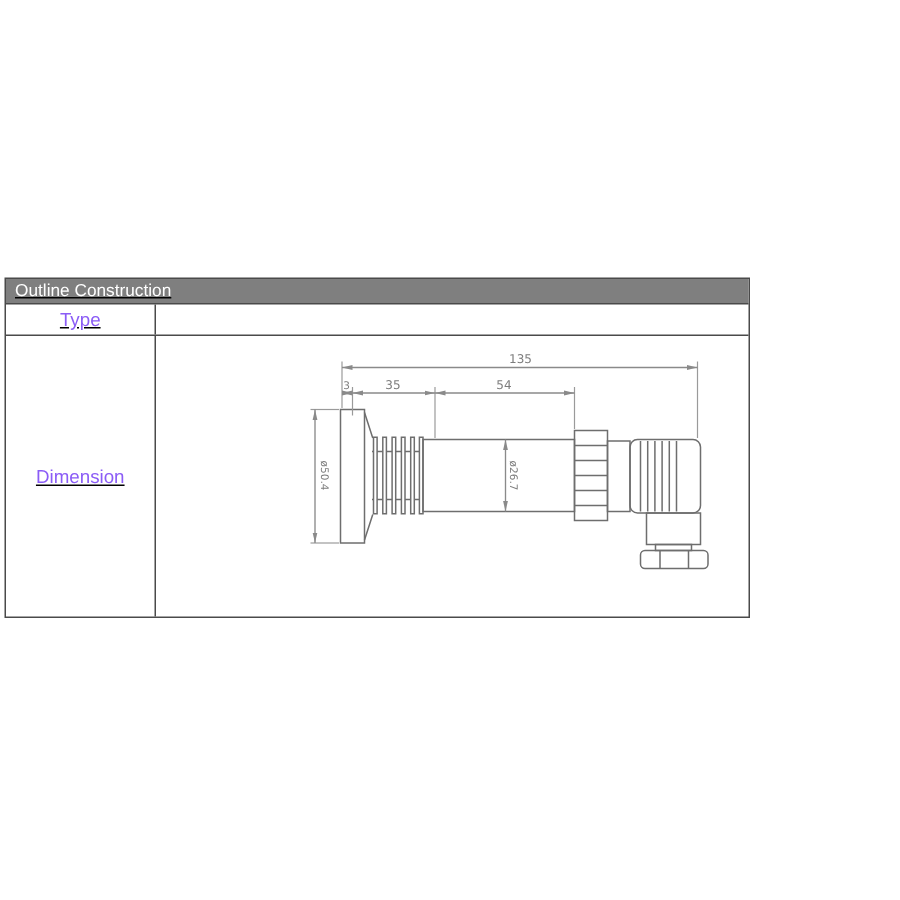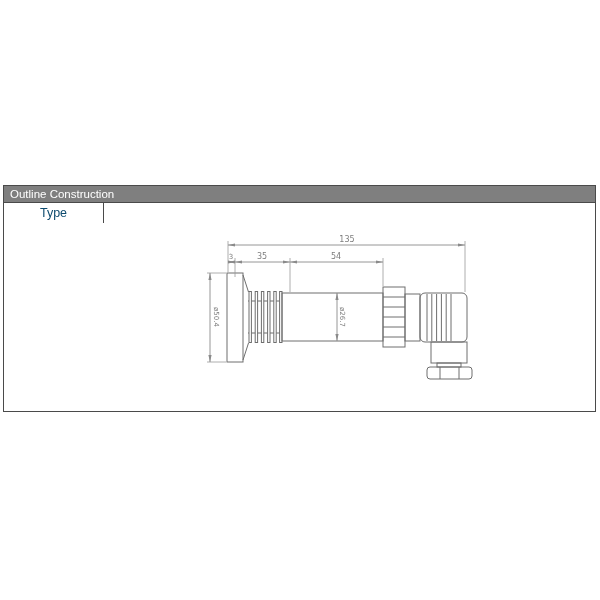--- a/index.html
+++ b/index.html
@@ -1,45 +1,49 @@
 <!DOCTYPE html>
 <html><head>
 <meta charset="utf-8">
 <style>
   html,body{margin:0;padding:0;background:#ffffff;}
   .page{position:relative;width:600px;height:600px;background:#ffffff;overflow:hidden;
         font-family:"Liberation Sans", sans-serif;}
-  .spec-table{position:absolute;left:3px;top:185px;width:593px;height:227px;
-              border:1px solid #4a4a4a;box-sizing:border-box;display:flex;flex-direction:column;}
+  .spec-table{position:absolute;left:3px;top:185px;width:497px;height:227px;
+              border:1px solid #4a4a4a;box-sizing:border-box;display:flex;flex-direction:column;text-decoration:underline;}
   .bar{height:16px;background:#7f7f7f;color:#ffffff;font-size:11.5px;line-height:16px;
        padding-left:6px;flex:0 0 auto;}
   .row{display:flex;flex:0 0 auto;border-top:1px solid #4a4a4a;box-sizing:border-box;}
   .row.type-row{height:21px;}
   .row.dim-row{flex:1 1 auto;}
   .cell{box-sizing:border-box;display:flex;align-items:center;justify-content:center;
-        font-size:12.5px;color:#0c4a6e;text-align:center;}
+        font-size:12.5px;color:#8b5cf6;text-align:center;}
   .cell.c1{width:100px;flex:0 0 auto;border-right:1px solid #4a4a4a;}
   .cell.c2{flex:1 1 auto;}
   svg.drawing{position:absolute;left:0;top:0;width:600px;height:600px;}
   svg.drawing .part{stroke:#6e6e6e;fill:none;stroke-width:1;}
   svg.drawing .fin{fill:#ffffff;stroke:#6e6e6e;stroke-width:1;}
   svg.drawing .dimline{stroke:#8a8a8a;fill:none;stroke-width:0.9;}
   svg.drawing .extline{stroke:#9a9a9a;fill:none;stroke-width:0.8;}
   svg.drawing text{fill:#7d7d7d;font-family:"DejaVu Sans", sans-serif;font-size:8px;}
   svg.drawing text.small{font-size:7px;}
 </style>
 </head>
 <body>
 
 <div class="page">
 
   <div class="spec-table">
     <div class="bar">Outline Construction</div>
     <div class="row type-row">
       <div class="cell c1">Type</div>
+    </div>
+    <div class="row dim-row">
+      <div class="cell c1">Dimension</div>
+      <div class="cell c2"></div>
     </div>
   </div>
 
   <svg class="drawing" viewBox="0 0 600 600">
     <defs>
       <marker id="arrE" orient="auto" markerUnits="userSpaceOnUse" markerWidth="8" markerHeight="5" refX="7" refY="2.5">
         <path d="M7,2.5 L0,0.9 L0,4.1 Z" fill="#8a8a8a"></path>
       </marker>
       <marker id="arrS" orient="auto" markerUnits="userSpaceOnUse" markerWidth="8" markerHeight="5" refX="0.5" refY="2.5">
         <path d="M0.5,2.5 L7.5,0.9 L7.5,4.1 Z" fill="#8a8a8a"></path>

